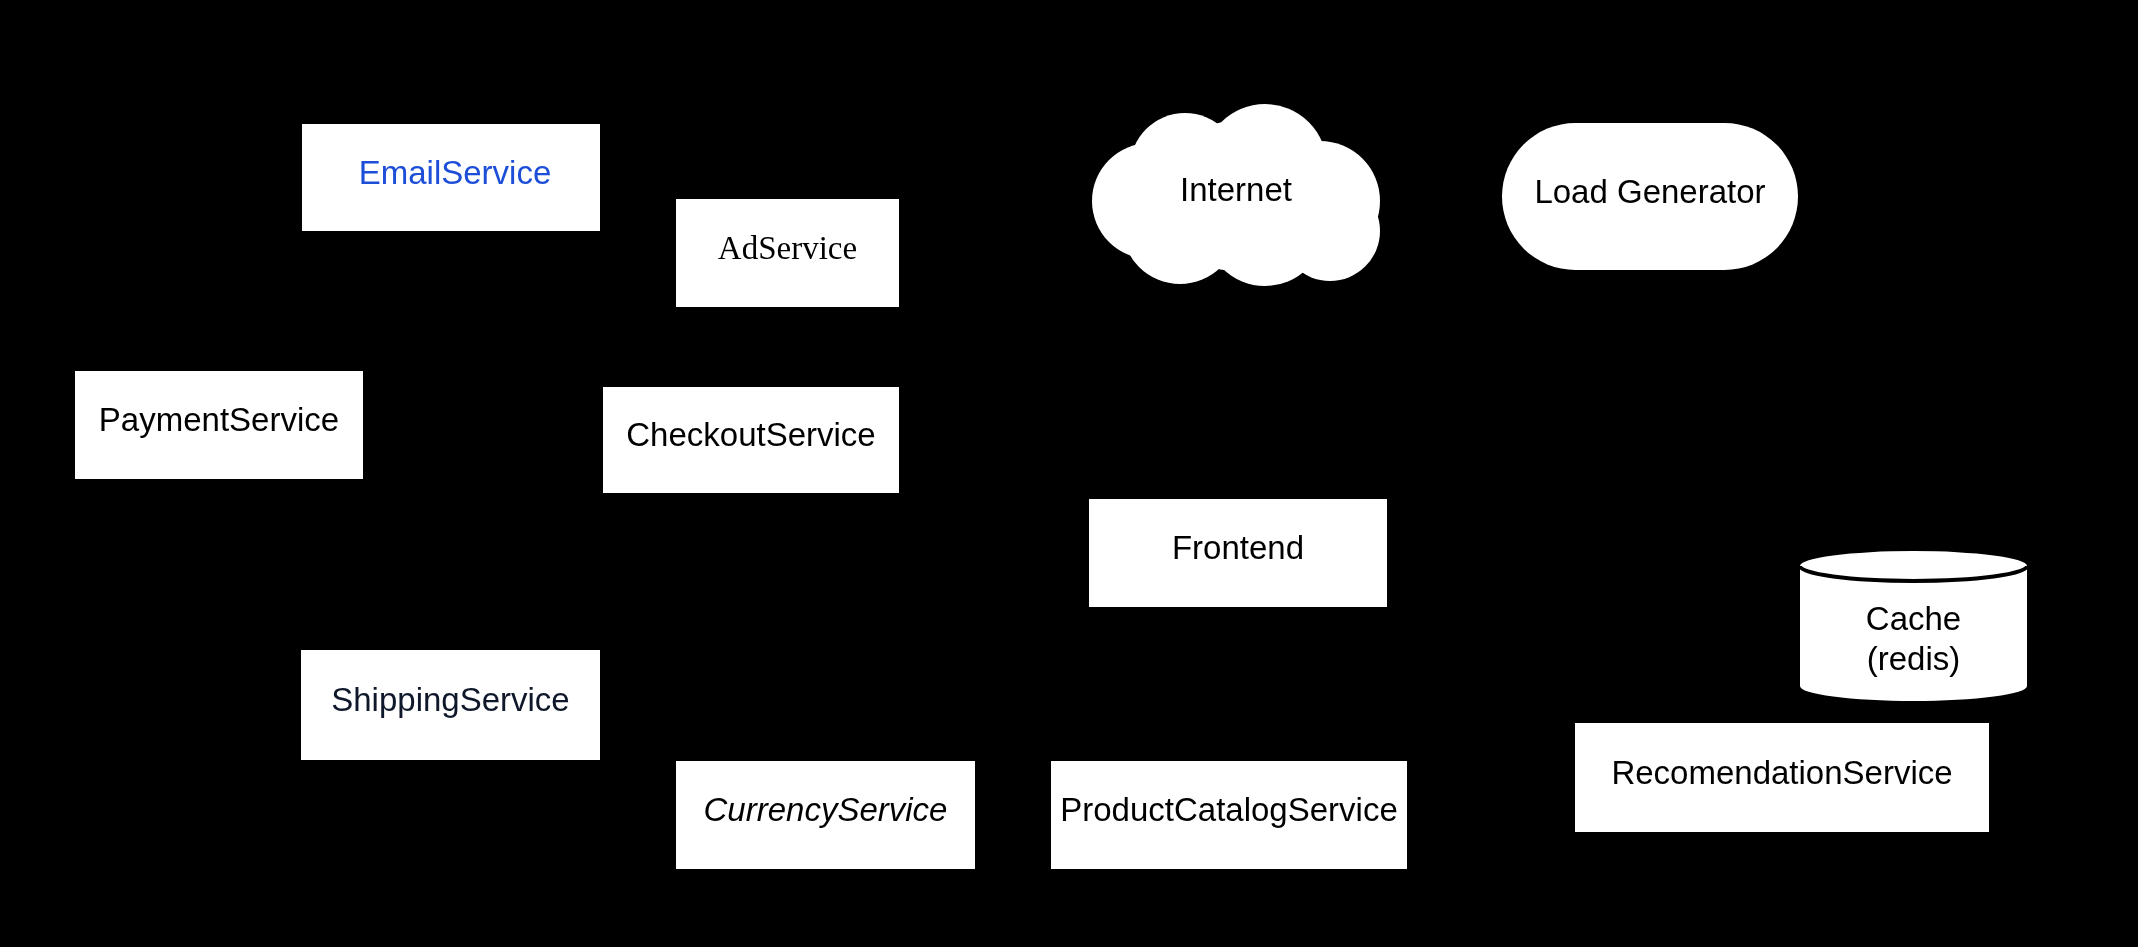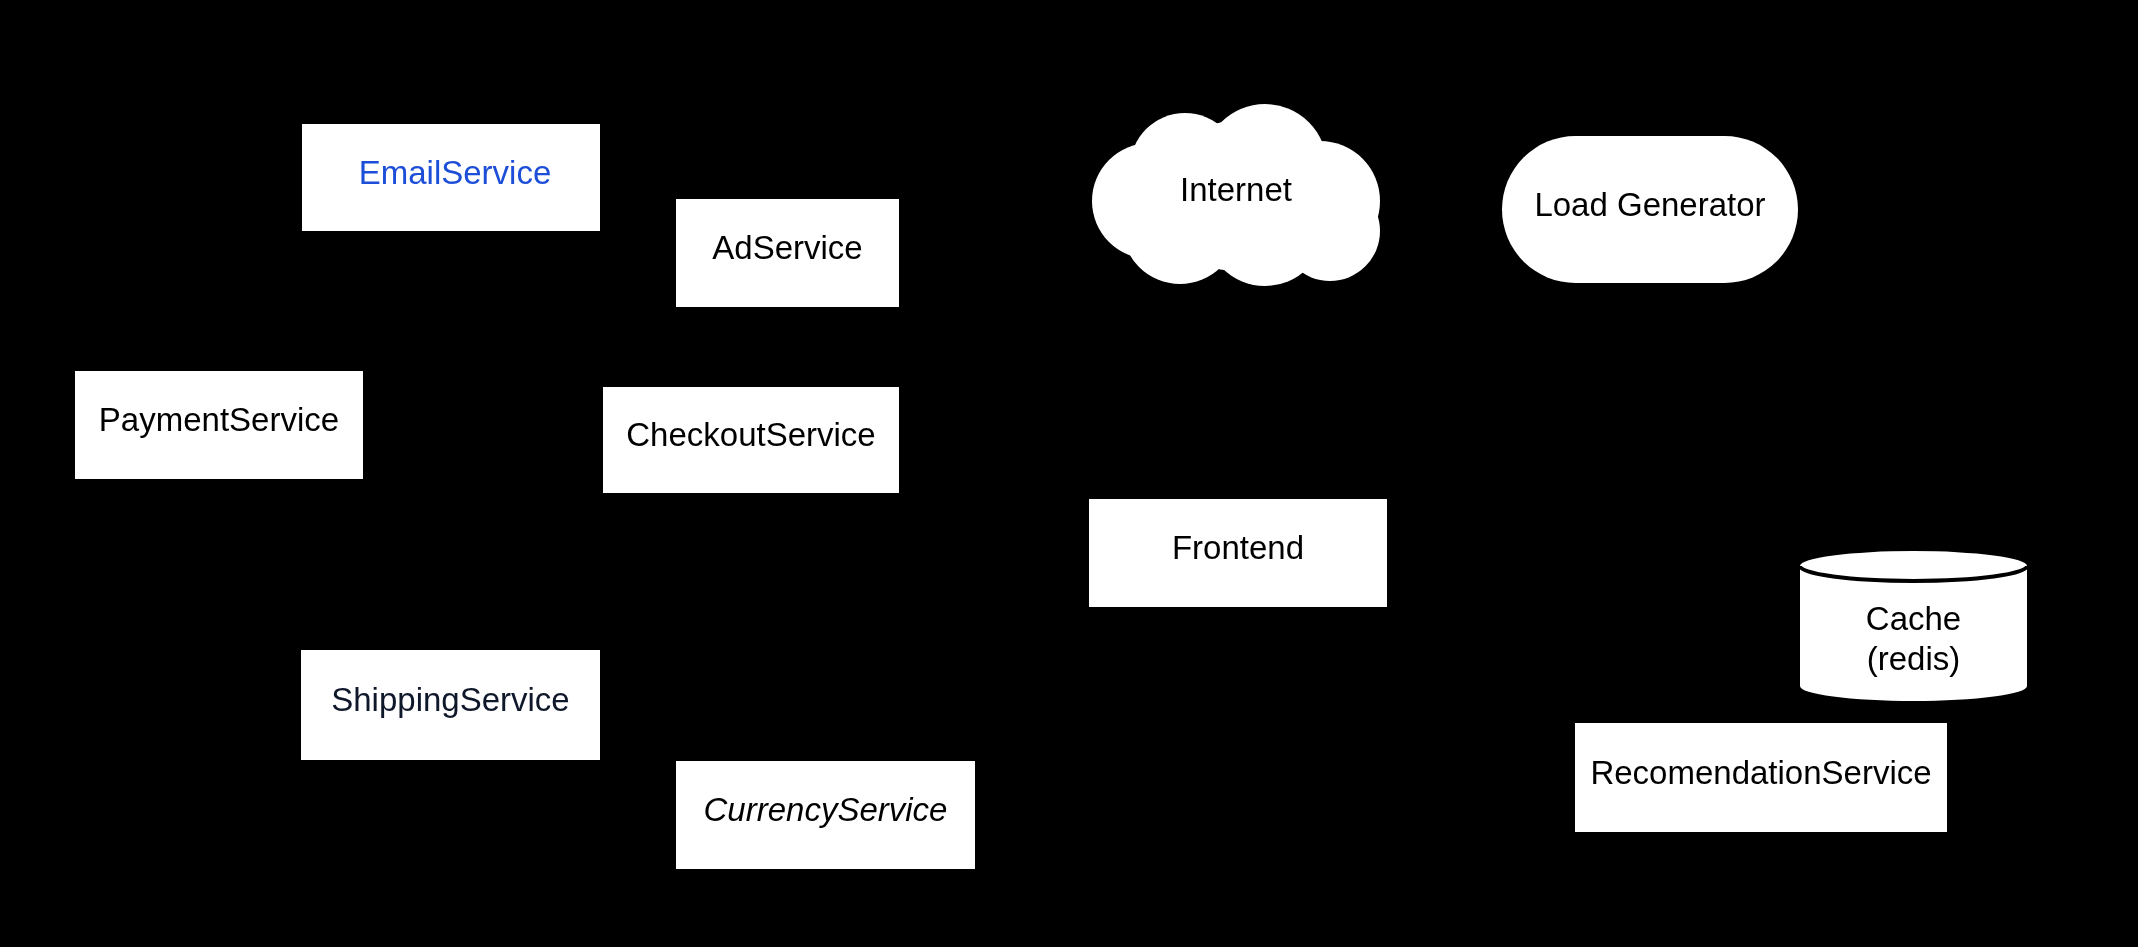--- a/index.html
+++ b/index.html
@@ -16,21 +16,20 @@
     position: absolute;
     display: flex;
     align-items: center;
     justify-content: center;
   }
   .node.rect, .node.pill {
     background: #ffffff;
   }
   .node.pill {
     border-radius: 999px;
-    margin-top: 13px;
   }
   .node.cloud, .node.cylinder {
     background: transparent;
   }
   .node svg {
     position: absolute;
     left: 0; top: 0;
     width: 100%; height: 100%;
     display: block;
   }
@@ -52,21 +51,21 @@
 </head>
 <body>
 
 <div id="diagram-canvas" style="width: 2138px; height: 947px; background: rgb(0, 0, 0);">
     <div class="node rect" style="left: 302px; top: 124px; width: 298px; height: 107px;">
       <div class="label" style="color: #1d4ed8; margin-left: 8px;">
         <div>EmailService</div>
       </div>
     </div>
     <div class="node rect" style="left: 676px; top: 199px; width: 223px; height: 108px;">
-      <div class="label" style="color: rgb(0, 0, 0);">
+      <div class="label" style="color: rgb(0, 0, 0); font-family: Liberation Serif, serif;">
         <div>AdService</div>
       </div>
     </div>
     <div class="node cloud" style="left: 1092px; top: 104px; width: 288px; height: 182px;">
       <svg viewBox="0 0 288 182" preserveAspectRatio="none">
         <ellipse cx="58" cy="97" rx="58" ry="58" fill="#ffffff"></ellipse>
         <ellipse cx="93" cy="64" rx="55" ry="55" fill="#ffffff"></ellipse>
         <ellipse cx="173" cy="62" rx="62" ry="62" fill="#ffffff"></ellipse>
         <ellipse cx="228" cy="97" rx="60" ry="60" fill="#ffffff"></ellipse>
         <ellipse cx="238" cy="127" rx="50" ry="50" fill="#ffffff"></ellipse>
@@ -111,18 +110,23 @@
     <div class="node rect" style="left: 301px; top: 650px; width: 299px; height: 110px;">
       <div class="label" style="color: #0f172a;">
         <div>ShippingService</div>
       </div>
     </div>
     <div class="node rect" style="left: 676px; top: 761px; width: 299px; height: 108px; font-style: italic;">
       <div class="label" style="color: rgb(0, 0, 0);">
         <div>CurrencyService</div>
       </div>
     </div>
-    <div class="node rect" style="left: 1575px; top: 723px; width: 372px; height: 109px;">
+    <div class="node rect" style="left: 1051px; top: 761px; width: 356px; height: 108px;">
+      <div class="label" style="color: rgb(0, 0, 0);">
+        <div>ProductCatalogService</div>
+      </div>
+    </div>
+    <div class="node rect" style="left: 1575px; top: 723px; width: 414px; height: 109px;">
       <div class="label" style="color: rgb(0, 0, 0);">
         <div>RecomendationService</div>
       </div>
     </div>
   </div>
 
 </body></html>

